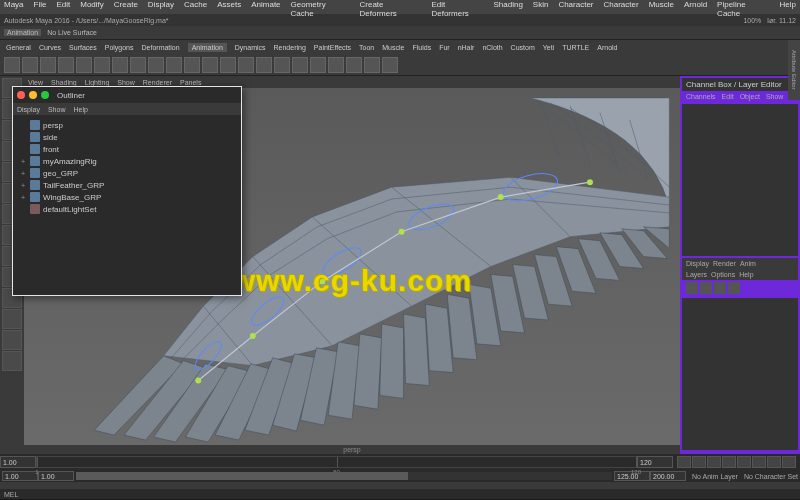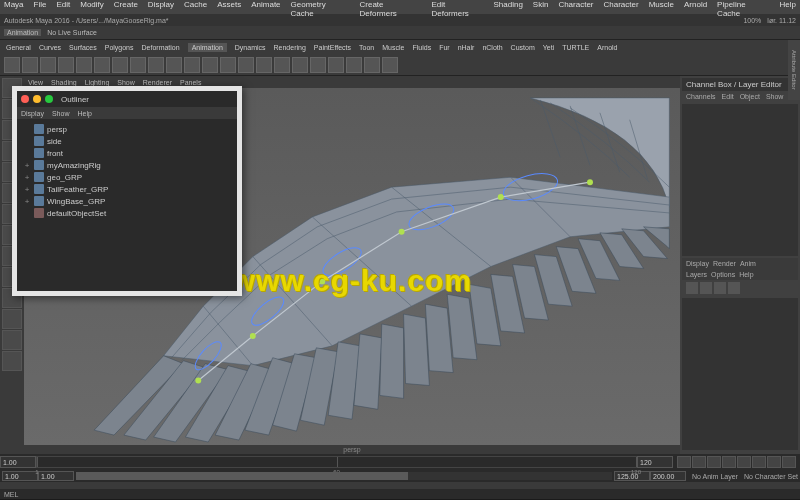--- a/index.html
+++ b/index.html
@@ -14,28 +14,28 @@
 .shelf-icons { background: #3a3a3a; height: 22px; display: flex; align-items: center; gap: 2px; padding: 2px 4px; border-bottom: 1px solid #222; }
 .shelf-icon { width: 16px; height: 16px; background: #555; border: 1px solid #666; }
 .toolbar2 { background: #3a3a3a; height: 14px; display: flex; align-items: center; gap: 6px; padding: 0 4px; font-size: 7px; color: #bbb; border-bottom: 1px solid #222; }
 .toolbar2 .sel { background: #555; padding: 0 3px; }
 .main-area { display: flex; height: 378px; }
 .left-toolbar { width: 24px; background: #3a3a3a; display: flex; flex-direction: column; gap: 1px; padding: 2px; }
 .tool-btn { width: 20px; height: 20px; background: #4a4a4a; border: 1px solid #555; }
 .viewport-container { flex: 1; display: flex; flex-direction: column; background: #3a3a3a; position: relative; }
 .viewport-menu { height: 12px; background: #3a3a3a; display: flex; gap: 8px; padding: 0 4px; font-size: 7px; color: #bbb; align-items: center; }
 .viewport { flex: 1; background: linear-gradient(180deg, #5a5a5a 0%, #6a6a6a 100%); position: relative; overflow: hidden; }
-.right-panel { width: 120px; background: #404040; display: flex; flex-direction: column; padding: 2px; font-size: 7px; }
+.right-panel { width: 120px; background: #6d28d9; display: flex; flex-direction: column; padding: 2px; font-size: 7px; }
 .panel-header { background: #333; padding: 2px 4px; color: #ccc; font-size: 8px; }
 .panel-tabs { display: flex; gap: 6px; padding: 2px 4px; font-size: 7px; color: #aaa; }
 .panel-body { flex: 1; background: #333; margin: 2px 0; }
 .panel-section-tabs { display: flex; gap: 4px; font-size: 7px; color: #aaa; padding: 2px 4px; background: #3a3a3a; }
 .layer-icons { display: flex; gap: 2px; padding: 2px 4px; }
 .layer-icon { width: 12px; height: 12px; background: #555; }
-.outliner-window { position: absolute; left: 12px; top: 86px; width: 230px; height: 210px; background: #3a3a3a; border: 5px solid #e5e5e5; box-shadow: 2px 2px 8px rgba(0,0,0,0.5); z-index: 100; }
+.outliner-window { position: absolute; left: 12px; top: 86px; width: 230px; height: 210px; background: #3a3a3a; border: 1px solid #e5e5e5; box-shadow: 2px 2px 8px rgba(0,0,0,0.5); z-index: 100; }
 .outliner-titlebar { height: 16px; background: #2a2a2a; display: flex; align-items: center; padding: 0 4px; font-size: 8px; color: #ccc; }
 .traffic-lights { display: flex; gap: 4px; margin-right: 8px; }
 .tl { width: 8px; height: 8px; border-radius: 50%; }
 .tl.red { background: #ff5f56; }
 .tl.yellow { background: #ffbd2e; }
 .tl.green { background: #27c93f; }
 .outliner-menu { height: 12px; display: flex; gap: 8px; padding: 0 4px; font-size: 7px; color: #bbb; align-items: center; background: #3a3a3a; }
 .outliner-body { background: #2a2a2a; height: calc(100% - 28px); padding: 4px; overflow: auto; }
 .outliner-item { display: flex; align-items: center; gap: 3px; padding: 1px 2px; font-size: 8px; color: #ccc; }
 .outliner-item .expand { width: 8px; text-align: center; color: #888; }
@@ -320,21 +320,21 @@
         <span>TailFeather_GRP</span>
       </div>
     <div class="outliner-item">
         <span class="expand">+</span>
         <span class="icon"></span>
         <span>WingBase_GRP</span>
       </div>
     <div class="outliner-item">
         <span class="expand"></span>
         <span class="icon set"></span>
-        <span>defaultObjectSet</span>
+        <span>defaultLightSet</span>
       </div>
   </div>
 </div>
 
 <div class="timeline-area">
   <div class="timeline-main">
     <input class="time-input" value="1.00" style="">
     <div class="timeline-track">
       <div class="timeline-tick" style="left:0%">
           <span class="timeline-tick-label">1</span>

